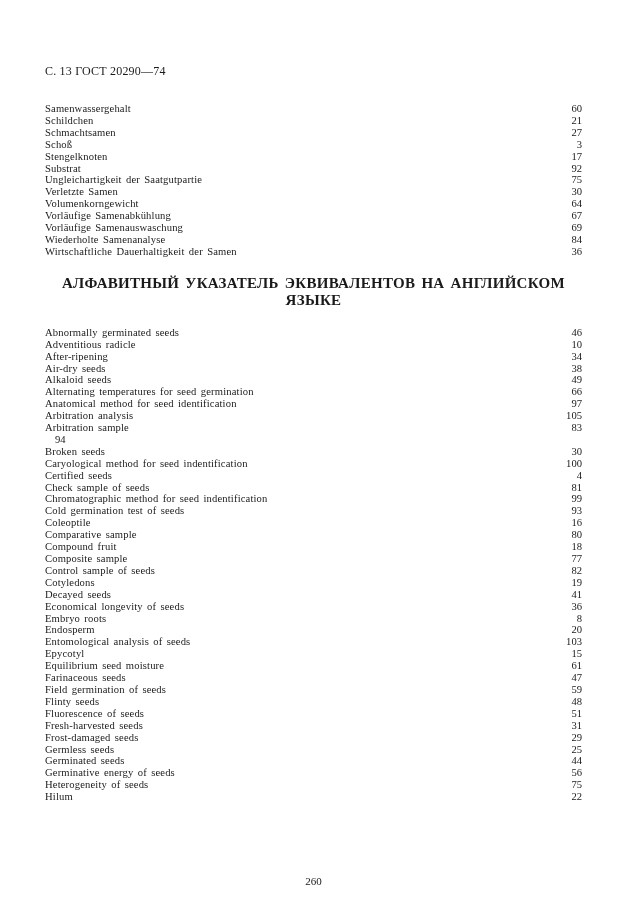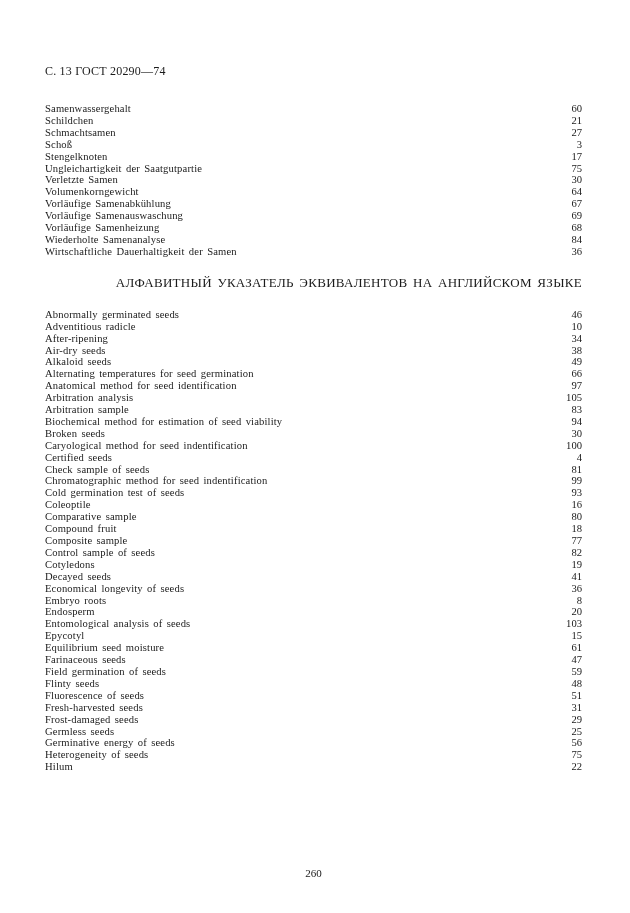--- a/index.html
+++ b/index.html
@@ -39,30 +39,30 @@
   .index-row .term {
     letter-spacing: 0.15px;
     word-spacing: 1.5px;
     text-align: right;
   }
   .index-row .num {
     text-align: right;
     padding-left: 10px;
   }
   .section-heading {
-    text-align: right;
-    font-weight: normal;
-    font-size: 13px;
+    text-align: center;
+    font-weight: bold;
+    font-size: 15px;
     letter-spacing: 0.3px;
     word-spacing: 2px;
     margin: 17px 0 18px 0;
   }
   .page-footer {
     position: absolute;
-    bottom: 34px;
+    bottom: 26px;
     left: 45px;
     right: 48px;
     text-align: center;
     font-size: 11px;
   }
 </style>
 </head>
 <body>
 
 <div class="page">
@@ -84,44 +84,44 @@
       </div>
       <div class="index-row">
         <span class="term">Schoß</span>
         <span class="num">3</span>
       </div>
       <div class="index-row">
         <span class="term">Stengelknoten</span>
         <span class="num">17</span>
       </div>
       <div class="index-row">
+        <span class="term">Substrat</span>
+        <span class="num">92</span>
+      </div>
+      <div class="index-row">
         <span class="term">Ungleichartigkeit der Saatgutpartie</span>
         <span class="num">75</span>
       </div>
       <div class="index-row">
         <span class="term">Verletzte Samen</span>
         <span class="num">30</span>
       </div>
       <div class="index-row">
         <span class="term">Volumenkorngewicht</span>
         <span class="num">64</span>
       </div>
       <div class="index-row">
         <span class="term">Vorläufige Samenabkühlung</span>
         <span class="num">67</span>
       </div>
       <div class="index-row">
         <span class="term">Vorläufige Samenauswaschung</span>
         <span class="num">69</span>
       </div>
       <div class="index-row">
-        <span class="term">Vorläufige Samenheizung</span>
-        <span class="num">68</span>
-      </div>
-      <div class="index-row">
         <span class="term">Wiederholte Samenanalyse</span>
         <span class="num">84</span>
       </div>
       <div class="index-row">
         <span class="term">Wirtschaftliche Dauerhaltigkeit der Samen</span>
         <span class="num">36</span>
       </div>
     </div>
 
   <div class="section-heading">АЛФАВИТНЫЙ УКАЗАТЕЛЬ ЭКВИВАЛЕНТОВ НА АНГЛИЙСКОМ ЯЗЫКЕ</div>
@@ -157,21 +157,20 @@
       </div>
       <div class="index-row">
         <span class="term">Arbitration analysis</span>
         <span class="num">105</span>
       </div>
       <div class="index-row">
         <span class="term">Arbitration sample</span>
         <span class="num">83</span>
       </div>
       <div class="index-row">
-        <span class="term">Biochemical method for estimation of seed viability</span>
         <span class="num">94</span>
       </div>
       <div class="index-row">
         <span class="term">Broken seeds</span>
         <span class="num">30</span>
       </div>
       <div class="index-row">
         <span class="term">Caryological method for seed indentification</span>
         <span class="num">100</span>
       </div>
@@ -265,20 +264,24 @@
       </div>
       <div class="index-row">
         <span class="term">Frost-damaged seeds</span>
         <span class="num">29</span>
       </div>
       <div class="index-row">
         <span class="term">Germless seeds</span>
         <span class="num">25</span>
       </div>
       <div class="index-row">
+        <span class="term">Germinated seeds</span>
+        <span class="num">44</span>
+      </div>
+      <div class="index-row">
         <span class="term">Germinative energy of seeds</span>
         <span class="num">56</span>
       </div>
       <div class="index-row">
         <span class="term">Heterogeneity of seeds</span>
         <span class="num">75</span>
       </div>
       <div class="index-row">
         <span class="term">Hilum</span>
         <span class="num">22</span>

